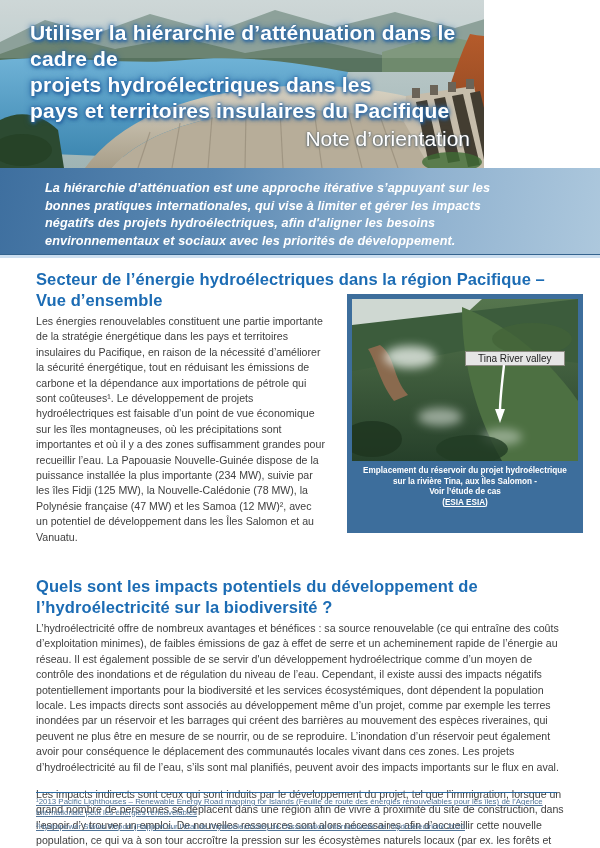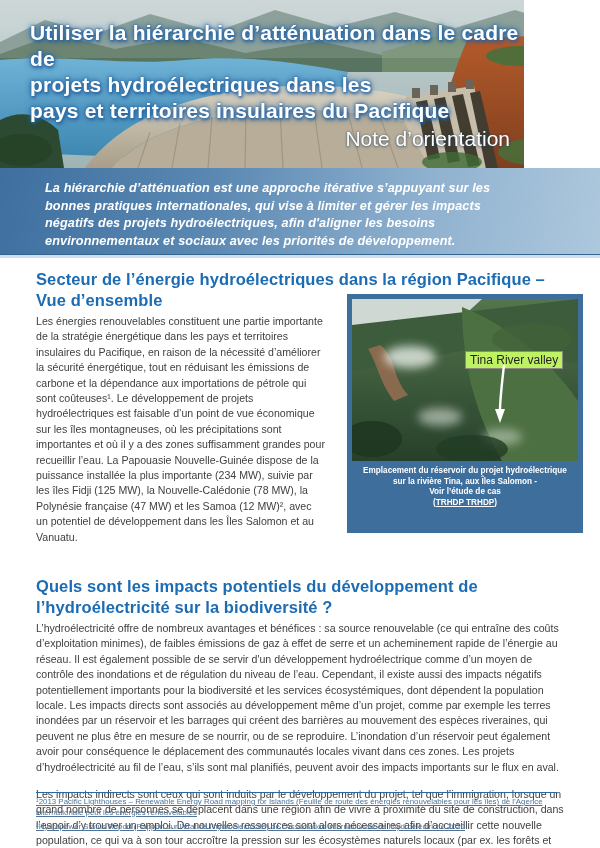--- a/index.html
+++ b/index.html
@@ -4,21 +4,21 @@
 <style>
   * { margin:0; padding:0; box-sizing:border-box; }
   html,body { background:#e8e8e8; }
   body { font-family:"Liberation Sans", sans-serif; }
   .page {
     position:relative; width:600px; height:848px; margin:0 auto;
     background:#ffffff; overflow:hidden;
   }
 
   
-  .hero { position:relative; width:524px; height:168px; overflow:hidden; }
+  .hero { position:relative; width:484px; height:168px; overflow:hidden; }
   .hero svg { position:absolute; inset:0; display:block; }
   .hero-title {
     position:absolute; left:30px; top:20px;
     font-size:21px; line-height:26px; font-weight:bold; color:#ffffff;
     letter-spacing:.2px;
     text-shadow: 0 0 2px #2e6da8, 0 0 4px #2e6da8, 0 0 7px rgba(40,100,165,.95),
                  1px 2px 3px rgba(35,90,150,.8);
   }
   .hero-title span { display:block; }
   .doc-type {
@@ -54,22 +54,22 @@
 
   
   .case-figure {
     position:absolute; top:-20px; right:-18px; width:236px;
     background:#3d6e9c; padding:5px 5px 0 5px;
   }
   .photo-frame { position:relative; width:226px; height:162px; overflow:hidden; }
   .photo-frame svg { display:block; }
   .photo-label {
     position:absolute; left:113px; top:52px;
-    background:#bef264; border:1px solid #8a8a80; color:#222;
-    font-size:12px; padding:1px 4px; white-space:nowrap;
+    background:#e5e5e5; border:1px solid #8a8a80; color:#222;
+    font-size:10px; padding:1px 12px; white-space:nowrap;
   }
   .photo-arrow { position:absolute; left:140px; top:66px; }
   .fig-caption {
     color:#ffffff; font-weight:bold; font-size:8.2px; line-height:10.5px;
     text-align:center; padding:5px 4px 25px 4px;
   }
   .fig-caption .cap-link { text-decoration:underline; cursor:pointer; }
 
   #impacts-title { margin-top:10px; margin-bottom:4px; clear:both; }
   .impacts-p { margin-bottom:12px; }
@@ -195,21 +195,21 @@
           </svg>
           <div class="photo-label">Tina River valley</div>
           <svg class="photo-arrow" width="20" height="60" viewBox="0 0 20 60" aria-hidden="true">
             <path d="M12,0 C10,18 8,34 8,46" stroke="#ffffff" stroke-width="2.4" fill="none"></path>
             <path d="M8,58 L3,44 L13,44 Z" fill="#ffffff"></path>
           </svg>
         </div>
         <figcaption class="fig-caption">
           <div>Emplacement du réservoir du projet hydroélectrique sur la rivière Tina, aux Îles Salomon -</div>
           <div>Voir l’étude de cas</div>
-          <div class="cap-link">(TRHDP TRHDP)</div>
+          <div class="cap-link">(ESIA ESIA)</div>
         </figcaption>
       </figure>
     </div>
 
     <h2 class="sec" id="impacts-title">
       <span>Quels sont les impacts potentiels du développement de</span>
       <span>l’hydroélectricité sur la biodiversité ?</span>
     </h2>
 
     <p class="body-text impacts-p">L’hydroélectricité offre de nombreux avantages et bénéfices : sa source renouvelable (ce qui entraîne des coûts d’exploitation minimes), de faibles émissions de gaz à effet de serre et un acheminement rapide de l’énergie au réseau. Il est également possible de se servir d'un développement hydroélectrique comme d’un moyen de contrôle des inondations et de régulation du niveau de l’eau. Cependant, il existe aussi des impacts négatifs potentiellement importants pour la biodiversité et les services écosystémiques, dont dépendent la population locale. Les impacts directs sont associés au développement même d’un projet, comme par exemple les terres inondées par un réservoir et les barrages qui créent des barrières au mouvement des espèces riveraines, qui peuvent ne plus être en mesure de se nourrir, ou de se reproduire. L’inondation d’un réservoir peut également avoir pour conséquence le déplacement des communautés locales vivant dans ces zones. Les projets d’hydroélectricité au fil de l’eau, s’ils sont mal planifiés, peuvent avoir des impacts importants sur le flux en aval.</p>

